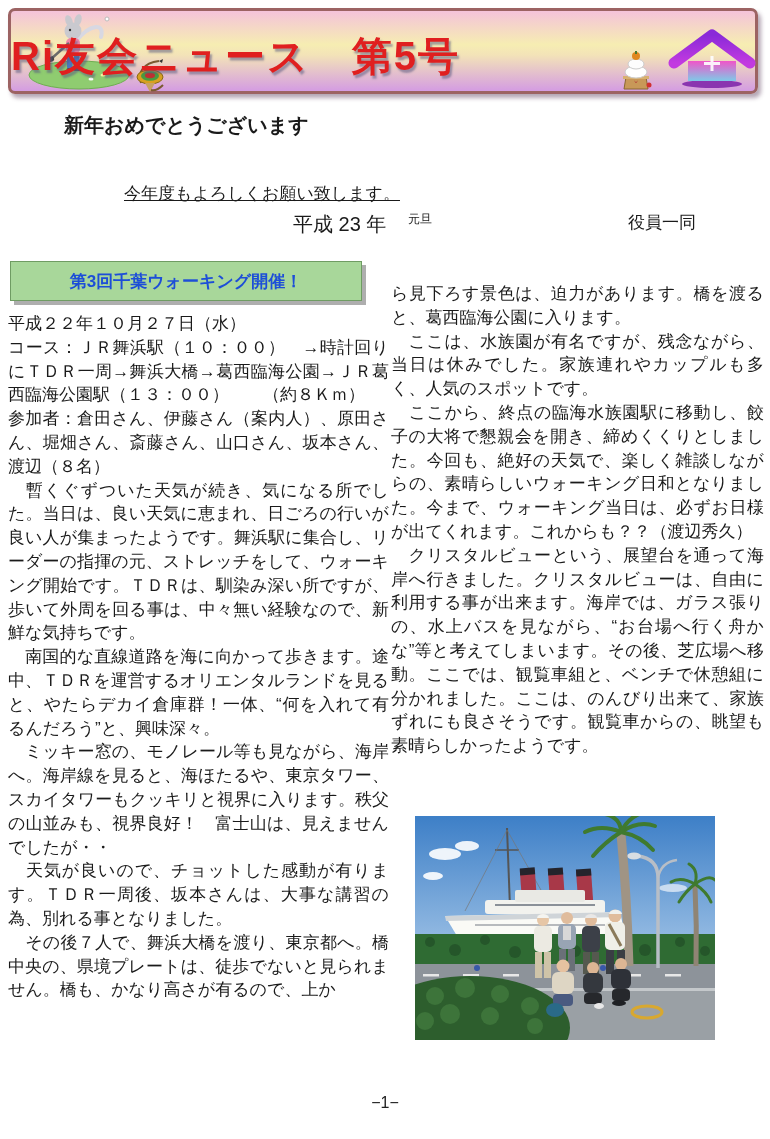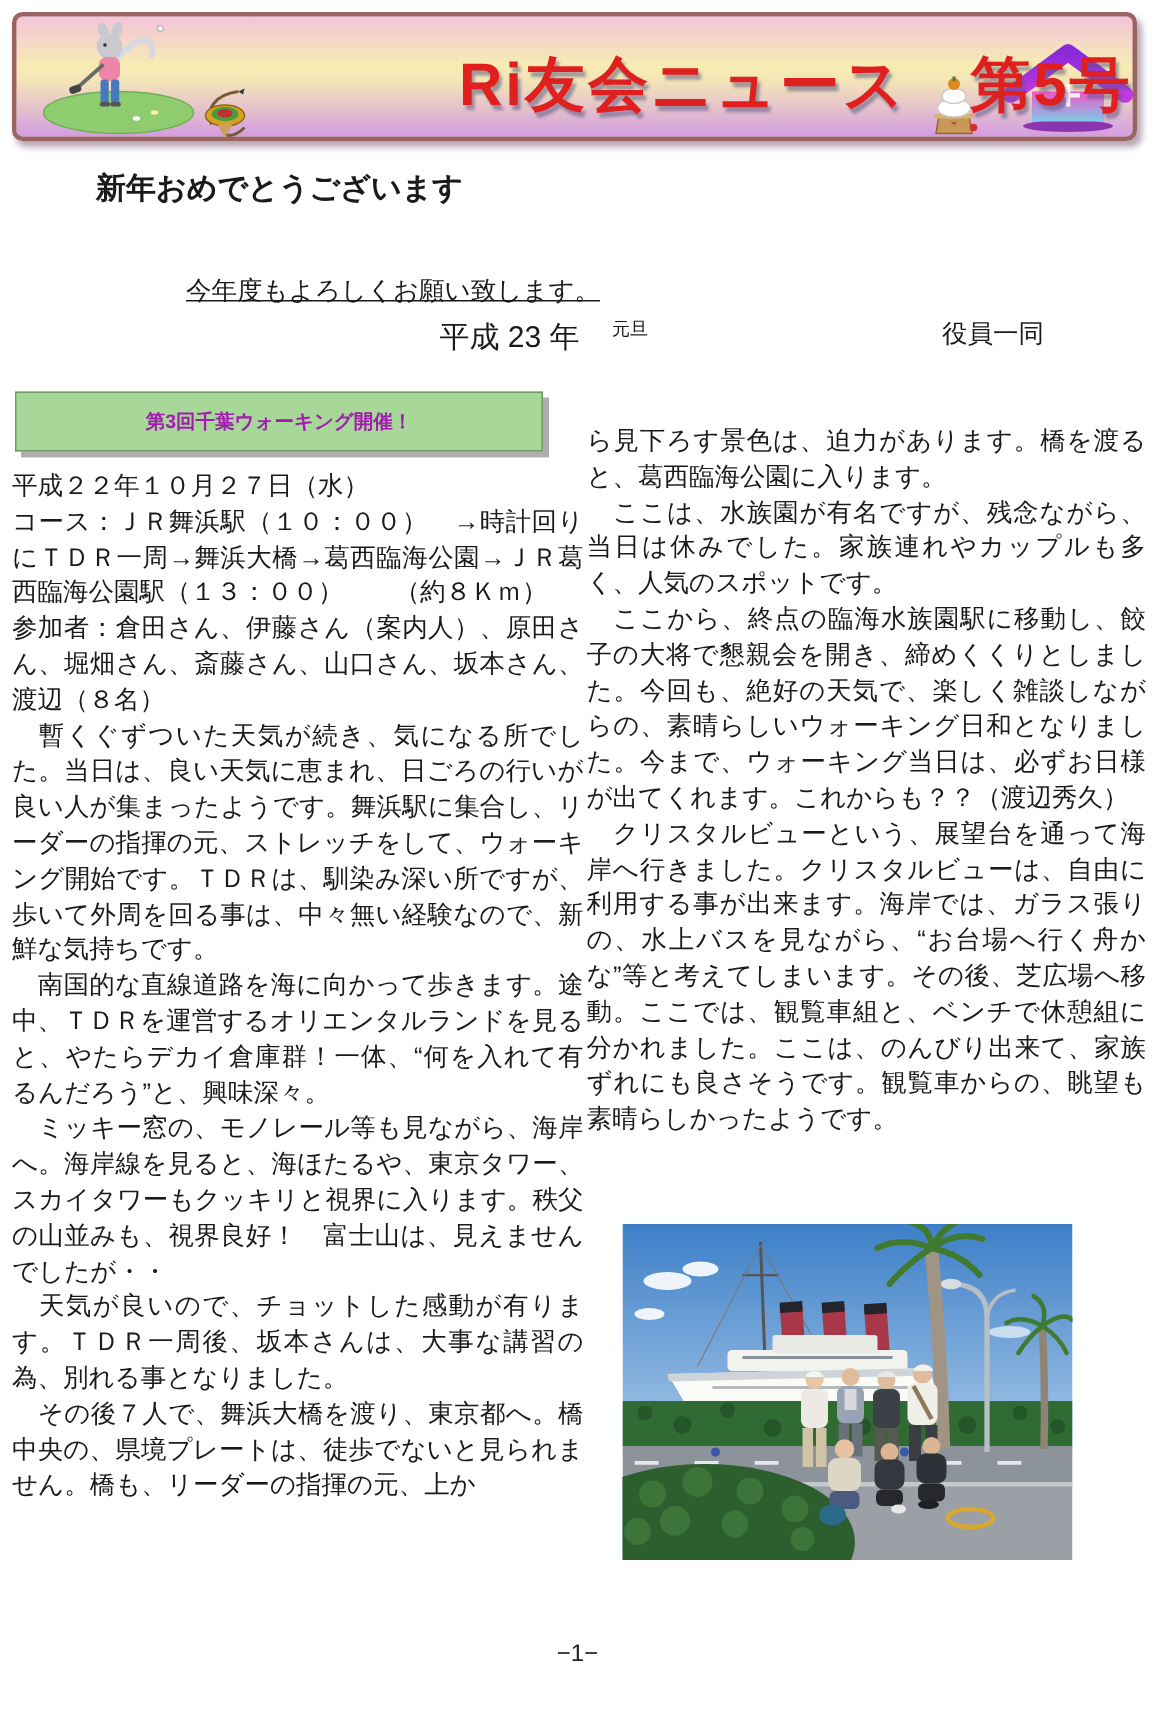--- a/index.html
+++ b/index.html
@@ -14,42 +14,42 @@
   
   .banner{
     position:absolute;left:8px;top:8px;width:744px;height:80px;
     border:3px solid #9c6363;border-radius:7px;
     background:linear-gradient(180deg,#f4c3da 0%,#f6edb2 42%,#f3e3b8 55%,#d49ce2 100%);
     box-shadow:3px 4px 4px rgba(90,60,90,0.45);
     display:flex;align-items:center;
   }
   .banner-title{
     position:absolute;left:0;right:0;top:18px;
-    text-align:right;
+    text-align:left;
     font-size:40px;font-weight:bold;letter-spacing:2px;
     color:#e01f1f;
     text-shadow:2px 3px 2px rgba(90,90,130,0.55);
     white-space:nowrap;
   }
   .icon-abs{position:absolute;}
   
   .greet-heading{position:absolute;left:64px;top:112px;font-size:20px;font-weight:bold;text-align:center;}
   .greet-line1{position:absolute;left:124px;top:152px;font-size:17px;}
   .greet-line2{position:absolute;left:124px;top:182px;font-size:17px;text-decoration:underline;}
   .greet-date{position:absolute;left:293px;top:211px;font-size:20px;}
   .greet-day{position:absolute;left:408px;top:211px;font-size:12px;}
   .greet-sign{position:absolute;left:628px;top:211px;font-size:17px;}
   
   .section-box{
     position:absolute;left:10px;top:261px;width:350px;height:38px;
     background:#a8d79a;border:1px solid #6f9c63;
     box-shadow:4px 4px 0 rgba(130,130,130,0.65);
     display:flex;align-items:center;justify-content:center;
   }
-  .section-box span{font-size:13px;font-weight:bold;color:#a21caf;}
+  .section-box span{font-size:17px;font-weight:bold;color:#1d4ed8;}
   
   .col{position:absolute;font-size:17px;line-height:23.8px;text-align:justify;}
   .col p{margin:0;}
   .col-left{left:8px;top:312px;width:381px;height:762px;overflow:hidden;}
   .col-right{left:391px;top:282px;width:373px;height:492px;overflow:hidden;}
   
   .photo{
     position:absolute;left:415px;top:816px;width:300px;height:224px;
     line-height:0;
   }
@@ -139,21 +139,21 @@
   </div>
 
   <div class="col col-left">
     <p>平成２２年１０月２７日（水）</p>
     <p>コース：ＪＲ舞浜駅（１０：００）　→時計回りにＴＤＲ一周→舞浜大橋→葛西臨海公園→ＪＲ葛西臨海公園駅（１３：００）　　（約８Ｋｍ）</p>
     <p>参加者：倉田さん、伊藤さん（案内人）、原田さん、堀畑さん、斎藤さん、山口さん、坂本さん、渡辺（８名）</p>
     <p>　暫くぐずついた天気が続き、気になる所でした。当日は、良い天気に恵まれ、日ごろの行いが良い人が集まったようです。舞浜駅に集合し、リーダーの指揮の元、ストレッチをして、ウォーキング開始です。ＴＤＲは、馴染み深い所ですが、歩いて外周を回る事は、中々無い経験なので、新鮮な気持ちです。</p>
     <p>　南国的な直線道路を海に向かって歩きます。途中、ＴＤＲを運営するオリエンタルランドを見ると、やたらデカイ倉庫群！一体、“何を入れて有るんだろう”と、興味深々。</p>
     <p>　ミッキー窓の、モノレール等も見ながら、海岸へ。海岸線を見ると、海ほたるや、東京タワー、スカイタワーもクッキリと視界に入ります。秩父の山並みも、視界良好！　富士山は、見えませんでしたが・・</p>
     <p>　天気が良いので、チョットした感動が有ります。ＴＤＲ一周後、坂本さんは、大事な講習の為、別れる事となりました。</p>
-    <p>　その後７人で、舞浜大橋を渡り、東京都へ。橋中央の、県境プレートは、徒歩でないと見られません。橋も、リーダーの指揮の元、上か</p>
+    <p>　その後７人で、舞浜大橋を渡り、東京都へ。橋中央の、県境プレートは、徒歩でないと見られません。橋も、かなり高さが有るので、上か</p>
   </div>
 
   <div class="col col-right">
     <p>ら見下ろす景色は、迫力があります。橋を渡ると、葛西臨海公園に入ります。</p>
     <p>　ここは、水族園が有名ですが、残念ながら、当日は休みでした。家族連れやカップルも多く、人気のスポットです。</p>
     <p>　ここから、終点の臨海水族園駅に移動し、餃子の大将で懇親会を開き、締めくくりとしました。今回も、絶好の天気で、楽しく雑談しながらの、素晴らしいウォーキング日和となりました。今まで、ウォーキング当日は、必ずお日様が出てくれます。これからも？？（渡辺秀久）</p>
     <p>　クリスタルビューという、展望台を通って海岸へ行きました。クリスタルビューは、自由に利用する事が出来ます。海岸では、ガラス張りの、水上バスを見ながら、“お台場へ行く舟かな”等と考えてしまいます。その後、芝広場へ移動。ここでは、観覧車組と、ベンチで休憩組に分かれました。ここは、のんびり出来て、家族ずれにも良さそうです。観覧車からの、眺望も素晴らしかったようです。</p>
   </div>
 
   <div class="photo">

